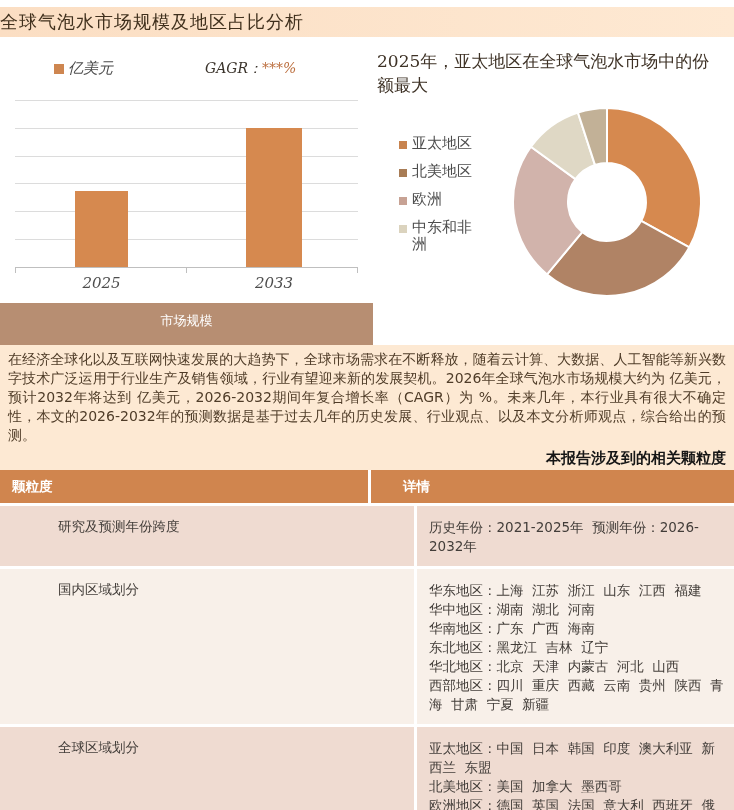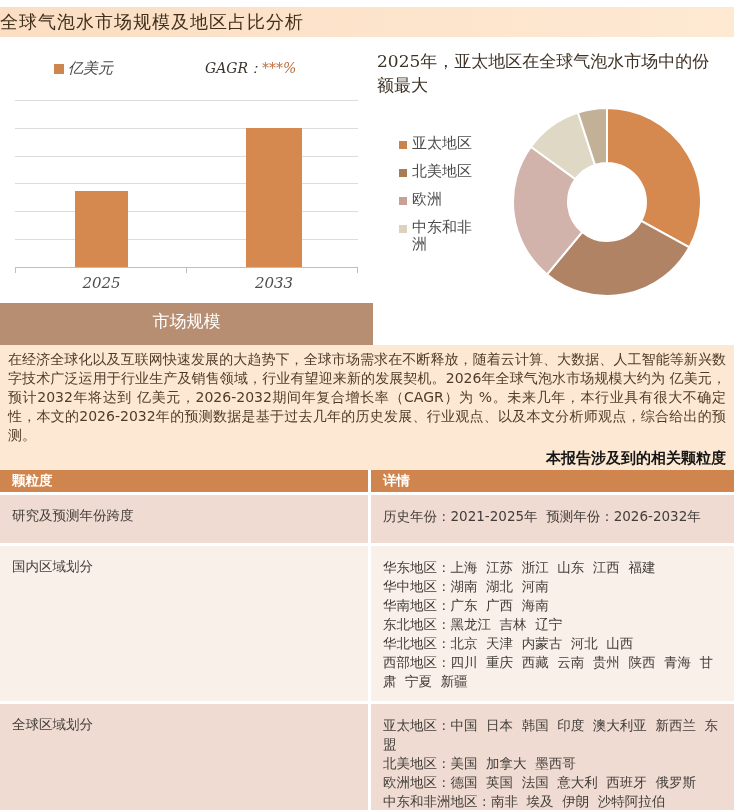--- a/index.html
+++ b/index.html
@@ -34,38 +34,38 @@
   .donut-panel{position:absolute;left:367px;top:0;width:367px;height:258px;}
   .donut-title{position:absolute;left:10px;top:4px;width:340px;font-size:17px;line-height:24px;color:#3E3226;}
   .donut-legend{position:absolute;left:32px;top:90px;}
   .dlg-item{margin-bottom:11px;font-size:15px;color:#4D4D4D;display:flex;}
   .dlg-item .mk{flex:0 0 8px;width:8px;height:8px;margin:6px 5px 0 0;}
   .dlg-item .tx{width:64px;line-height:17px;}
   .donut-svg{position:absolute;left:144px;top:61px;}
 
   
   .tab-bar{position:absolute;top:303px;left:0;width:734px;height:36px;display:flex;}
-  .tab{height:44px;line-height:36px;text-align:center;color:#FFFFFF;font-size:17px;cursor:pointer;}
+  .tab{height:44px;line-height:36px;text-align:center;color:#FFFFFF;font-size:13px;cursor:pointer;}
   .tab.t1{width:373px;background:#B78E72;}
   .tab.t2{flex:1;background:#CCC4AA;}
 
   
   .summary{
     position:absolute;top:345px;left:0;width:734px;height:125px;box-sizing:border-box;
     background:#FDE9D3;padding:5px 8px 0 8px;
   }
   .paragraph{font-size:14px;line-height:19px;color:#4F3C28;text-align:justify;}
   .table-heading{margin-top:4px;text-align:right;font-size:15px;font-weight:bold;color:#161616;}
 
   
   .report-table{position:absolute;top:470px;left:0;width:734px;}
-  .thead{display:flex;height:22px;background:#D0854E;color:#fff;font-weight:bold;font-size:13.5px;}
+  .thead{display:flex;height:33px;background:#D0854E;color:#fff;font-weight:bold;font-size:13.5px;gap:20px;}
   .thead .c1{width:356px;border-right:3px solid #fff;padding:0 0 0 12px;display:flex;align-items:center;}
   .thead .c2{flex:1;padding-left:12px;display:flex;align-items:center;}
-  .trow{display:flex;margin-top:3px;font-size:13.5px;color:#423D39;}
+  .trow{display:flex;margin-top:3px;font-size:13.5px;color:#423D39;padding-left:46px;}
   .trow .c1{width:344px;border-right:3px solid #fff;padding:12px 12px 10px 12px;}
   .trow .c2{flex:1;padding:12px 10px 10px 12px;line-height:19px;}
   .trow .c2 .dline{white-space:pre-wrap;}
   .bg-pink{background:#EFDBD1;}
   .bg-cream{background:#F8F0E9;}
 </style>
 </head>
 <body>
 
 <div class="title-bar serif">全球气泡水市场规模及地区占比分析</div>

